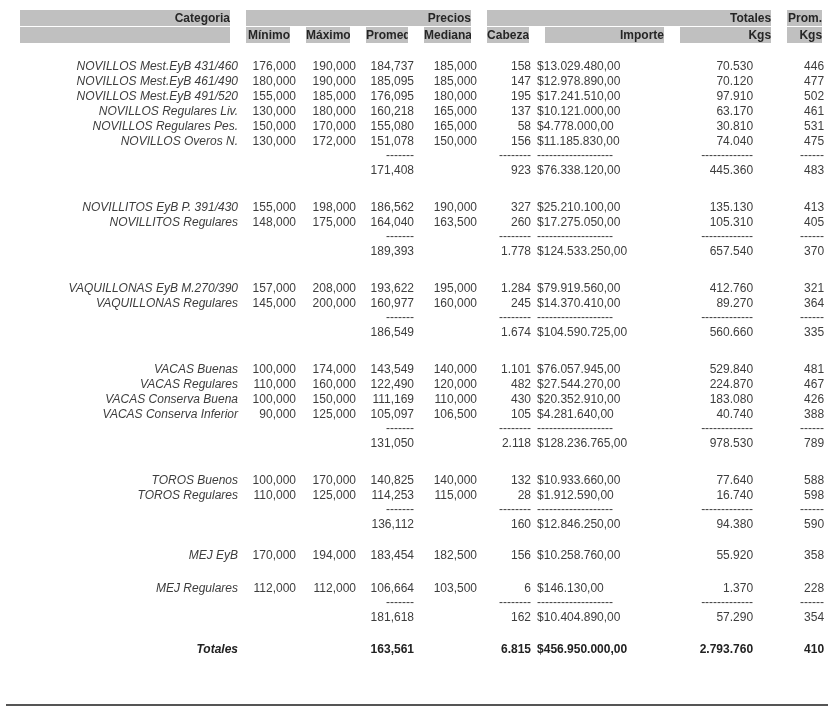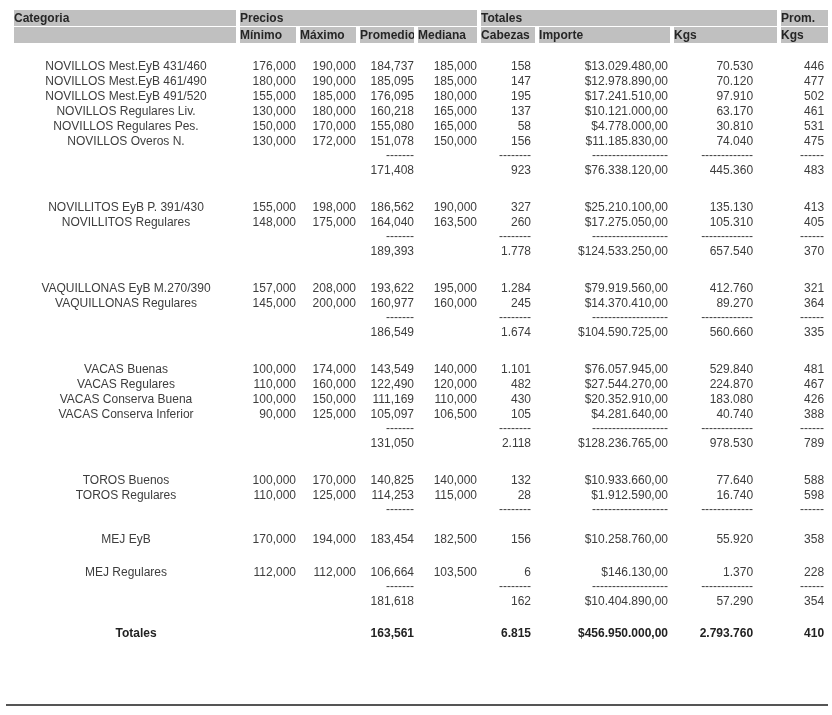--- a/index.html
+++ b/index.html
@@ -18,31 +18,31 @@
     color: #3d3d3d;
   }
   col.c1 { width: 226px; } col.c2 { width: 60px; } col.c3 { width: 60px; }
   col.c4 { width: 58px; }  col.c5 { width: 63px; } col.c6 { width: 58px; }
   col.c7 { width: 135px; } col.c8 { width: 107px; } col.c9 { width: 51px; }
 
   thead th { padding: 0; font-weight: bold; color: #262626; vertical-align: top; height: 17px; }
   .hbox {
     background: #c0c0c0;
     height: 16px; line-height: 16px;
-    margin: 0 2px;
-    text-align: left;
+    margin: 0 8px;
+    text-align: right;
     font-size: 12px;
     overflow: hidden; white-space: nowrap;
   }
 
   td { padding: 0; height: 15px; line-height: 15px; white-space: nowrap; overflow: visible; }
-  .c-categoria { text-align: center; padding-left: 2px; }
+  .c-categoria { text-align: right; padding-left: 2px; font-style: italic; }
   .c-minimo, .c-maximo, .c-promedio, .c-mediana { text-align: right; padding-right: 2px; }
   .c-cabezas  { text-align: right; padding-right: 6px; }
-  .c-importe  { text-align: right; padding-right: 4px; }
+  .c-importe  { padding-right: 4px; }
   .c-kgs      { text-align: right; padding-right: 26px; }
   .c-promkgs  { text-align: right; padding-right: 6px; }
 
   tr.dash-row td { height: 13px; line-height: 13px; vertical-align: bottom; font-size: 12px; }
   tr.subtotal-row td { height: 16px; line-height: 16px; vertical-align: bottom; }
   tr.total-row td { font-weight: bold; color: #222222; height: 16px; line-height: 16px; }
   tr.total-row .c-categoria { padding-left: 22px; }
   tr.spacer-row td { padding: 0; }
 
   .bottom-rule {
@@ -397,20 +397,31 @@
           <td class="c-categoria"></td>
           <td class="c-minimo"></td>
           <td class="c-maximo"></td>
           <td class="c-promedio">-------</td>
           <td class="c-mediana"></td>
           <td class="c-cabezas">--------</td>
           <td class="c-importe">-------------------</td>
           <td class="c-kgs">-------------</td>
           <td class="c-promkgs">------</td>
         </tr>
+        <tr class="subtotal-row">
+          <td class="c-categoria"></td>
+          <td class="c-minimo"></td>
+          <td class="c-maximo"></td>
+          <td class="c-promedio">136,112</td>
+          <td class="c-mediana"></td>
+          <td class="c-cabezas">160</td>
+          <td class="c-importe">$12.846.250,00</td>
+          <td class="c-kgs">94.380</td>
+          <td class="c-promkgs">590</td>
+        </tr>
         <tr class="spacer-row" style="height: 16px;">
           <td colspan="9"></td>
         </tr>
         <tr class="data-row">
           <td class="c-categoria">MEJ EyB</td>
           <td class="c-minimo">170,000</td>
           <td class="c-maximo">194,000</td>
           <td class="c-promedio">183,454</td>
           <td class="c-mediana">182,500</td>
           <td class="c-cabezas">156</td>

